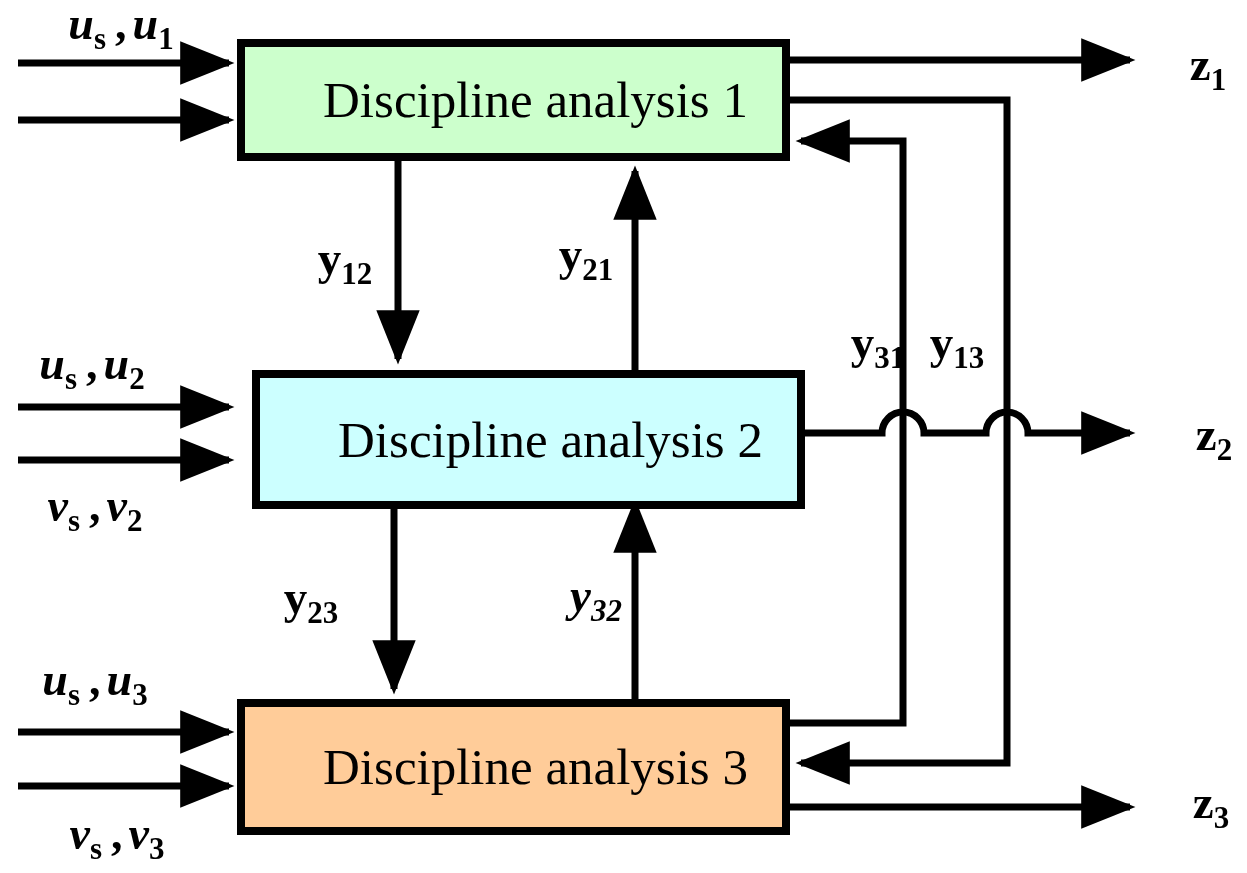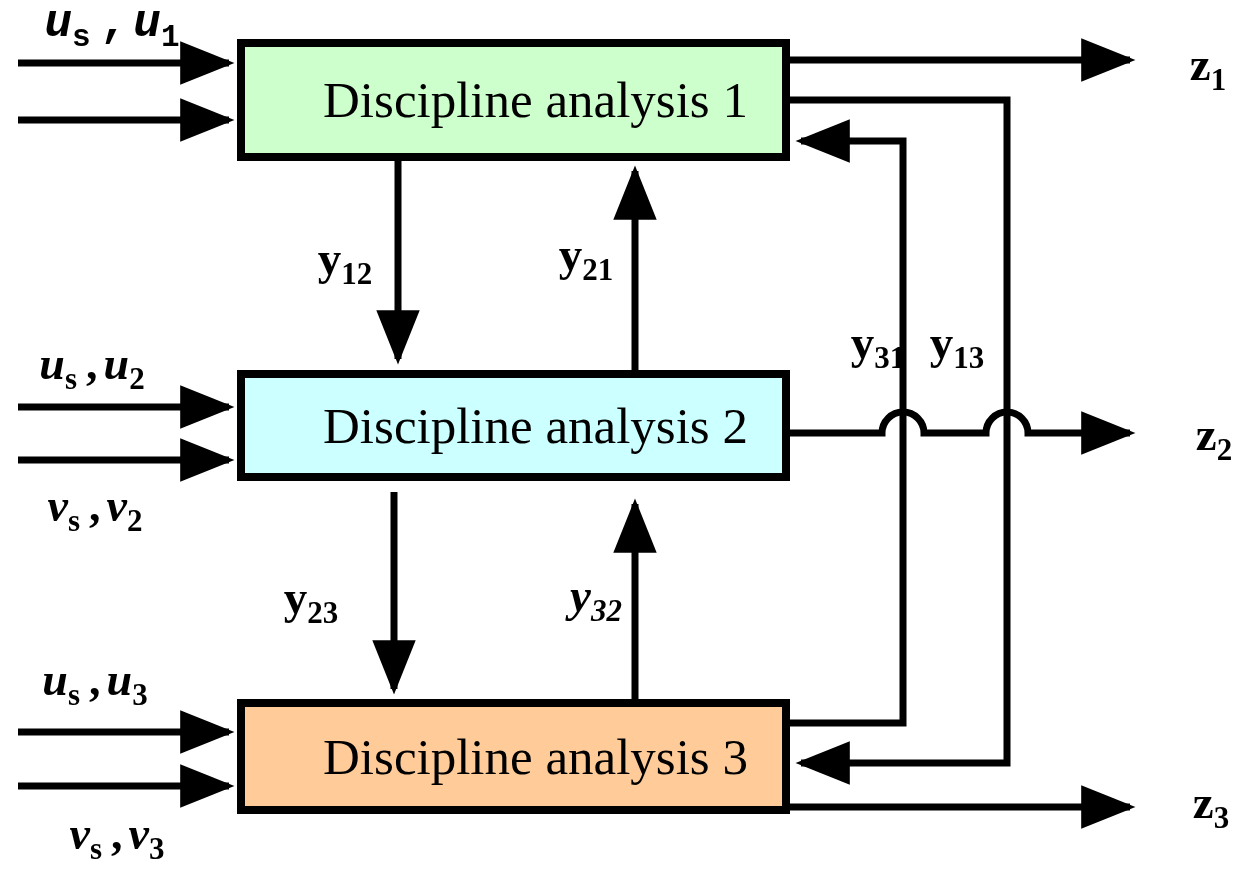--- a/index.html
+++ b/index.html
@@ -13,22 +13,22 @@
   .arr { stroke: var(--line, #000000); stroke-width:7; fill:none; stroke-linejoin:miter; }
   .ah  { fill: var(--line, #000000); }
 
   .box {
     position:absolute; left:237px; width:553px; box-sizing:border-box;
     border:8px solid var(--line, #000000);
     display:flex; align-items:center; justify-content:center;
     font-size:51px; color:#000; text-align:center;padding-left:44px;
   }
   .box1 { top:39px;  height:122px; background: var(--box1_fill, #ccffcc); }
-  .box2 { top:370px; height:111px; background: var(--box2_fill, #ccffff); }
-  .box3 { top:699px; height:115px; background: var(--box3_fill, #ffcc99); }
+  .box2 { top:370px; height:139px; background: var(--box2_fill, #ccffff); margin-left: 15px; }
+  .box3 { top:699px; height:136px; background: var(--box3_fill, #ffcc99); }
 
   .lbl {
     position:absolute; transform:translate(-50%,-50%);
     white-space:nowrap; color:#000; line-height:1;
   }
   .iv    { font-size:46px; font-weight:bold; font-style:italic; }
   .isub  { font-size:31px; font-weight:bold; vertical-align:-10px; }
   .icomma{ font-size:46px; font-weight:bold; margin:0 6px 0 9px; }
   .ybase { font-size:47px; font-weight:bold; }
   .ysub  { font-size:31px; font-weight:bold; vertical-align:-10px; }
@@ -68,21 +68,21 @@
   <div class="box box1">
     <span>Discipline analysis 1</span>
   </div>
   <div class="box box2">
     <span>Discipline analysis 2</span>
   </div>
   <div class="box box3">
     <span>Discipline analysis 3</span>
   </div>
 
-  <div class="lbl" style="left:112px; top:27px;font-family:Liberation Mono, monospace;">
+  <div class="lbl" style="left:121px; top:27px;">
     <span class="iv">u</span><span class="isub">s</span><span class="icomma">,</span><span class="iv">u</span><span class="isub">1</span>
   </div>
   <div class="lbl" style="left:92px; top:367px;">
     <span class="iv">u</span><span class="isub">s</span><span class="icomma">,</span><span class="iv">u</span><span class="isub">2</span>
   </div>
   <div class="lbl" style="left:95px; top:509px;">
     <span class="iv">v</span><span class="isub">s</span><span class="icomma">,</span><span class="iv">v</span><span class="isub">2</span>
   </div>
   <div class="lbl" style="left:95px; top:683px;">
     <span class="iv">u</span><span class="isub">s</span><span class="icomma">,</span><span class="iv">u</span><span class="isub">3</span>

